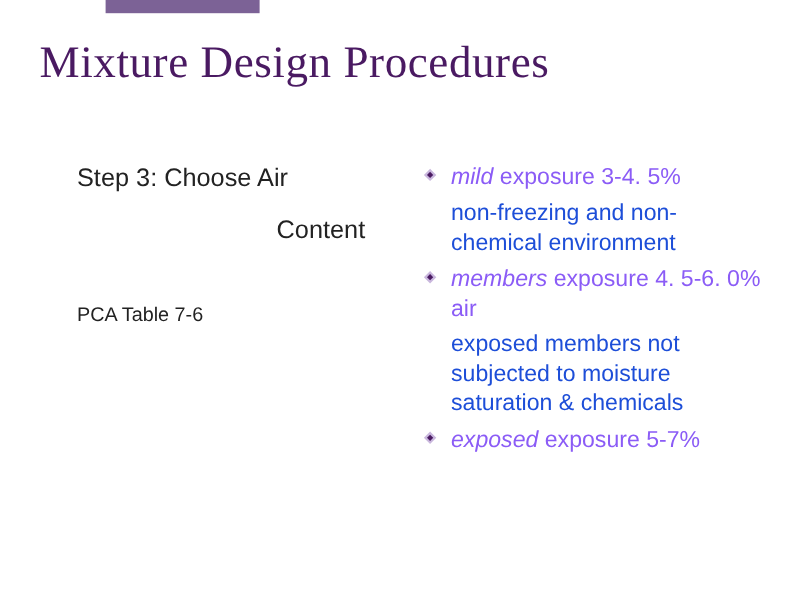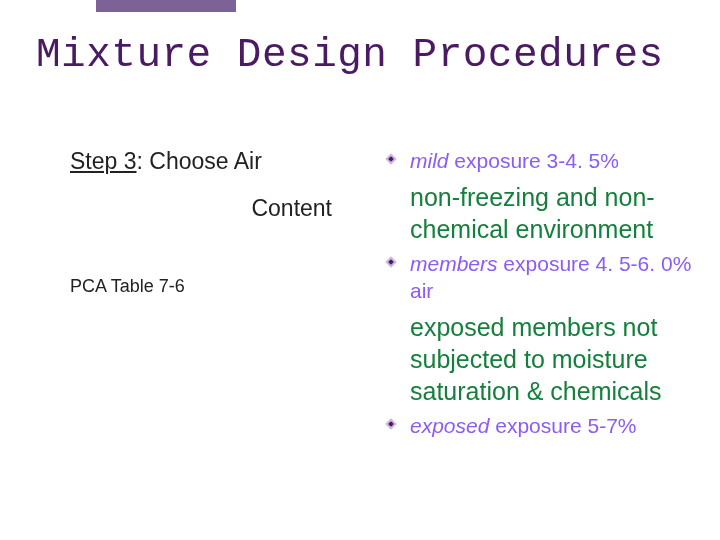--- a/index.html
+++ b/index.html
@@ -1,29 +1,29 @@
 <!DOCTYPE html>
 <html><head>
 <meta charset="utf-8">
 <style>
   html,body{margin:0;padding:0;width:720px;height:540px;background:#fff;font-family:Verdana,Geneva,sans-serif;color:#000;overflow:hidden}
   .slide{position:relative;width:720px;height:540px;box-sizing:border-box}
   .accent-bar{position:absolute;top:0;left:96px;width:140px;height:12px;background:#7c6296}
-  .title{position:absolute;top:32px;left:36px;font-size:41px;color:#4a1a62;letter-spacing:.5px;font-family:Liberation Mono, monospace;font-weight:400}
+  .title{position:absolute;top:32px;left:36px;font-size:41px;color:#4a1a62;letter-spacing:.5px;font-family:Liberation Serif, serif;font-weight:400}
   .left-col{position:absolute;top:148px;left:70px;width:290px}
   .step-line1{font-size:23px;color:#222}
-  .step-label{text-decoration:underline}
+  .step-label{}
   .step-line2{font-size:23px;color:#222;margin-top:20px;text-align:right;padding-right:28px}
   .pca{font-size:18px;color:#222;margin-top:54px}
   .right-col{position:absolute;top:148px;left:384px;width:310px}
   .bullet{position:relative;padding-left:26px;font-size:21px;color:#8b5cf6;line-height:1.28;margin-bottom:8px}
   .bullet .bicon{position:absolute;left:0;top:4px;width:14px;height:14px}
   .bicon svg{display:block}
   .ital{font-style:italic}
-  .sub{padding-left:26px;font-size:25px;color:#15803d;line-height:1.28;margin-top:-2px;margin-bottom:6px}
+  .sub{padding-left:26px;font-size:21px;color:#1d4ed8;line-height:1.28;margin-top:-2px;margin-bottom:6px}
 </style>
 </head>
 <body>
 
 <div class="slide">
   <div class="accent-bar"></div>
   <div class="title">Mixture Design Procedures</div>
 
   <div class="left-col">
     <div class="step-line1">

